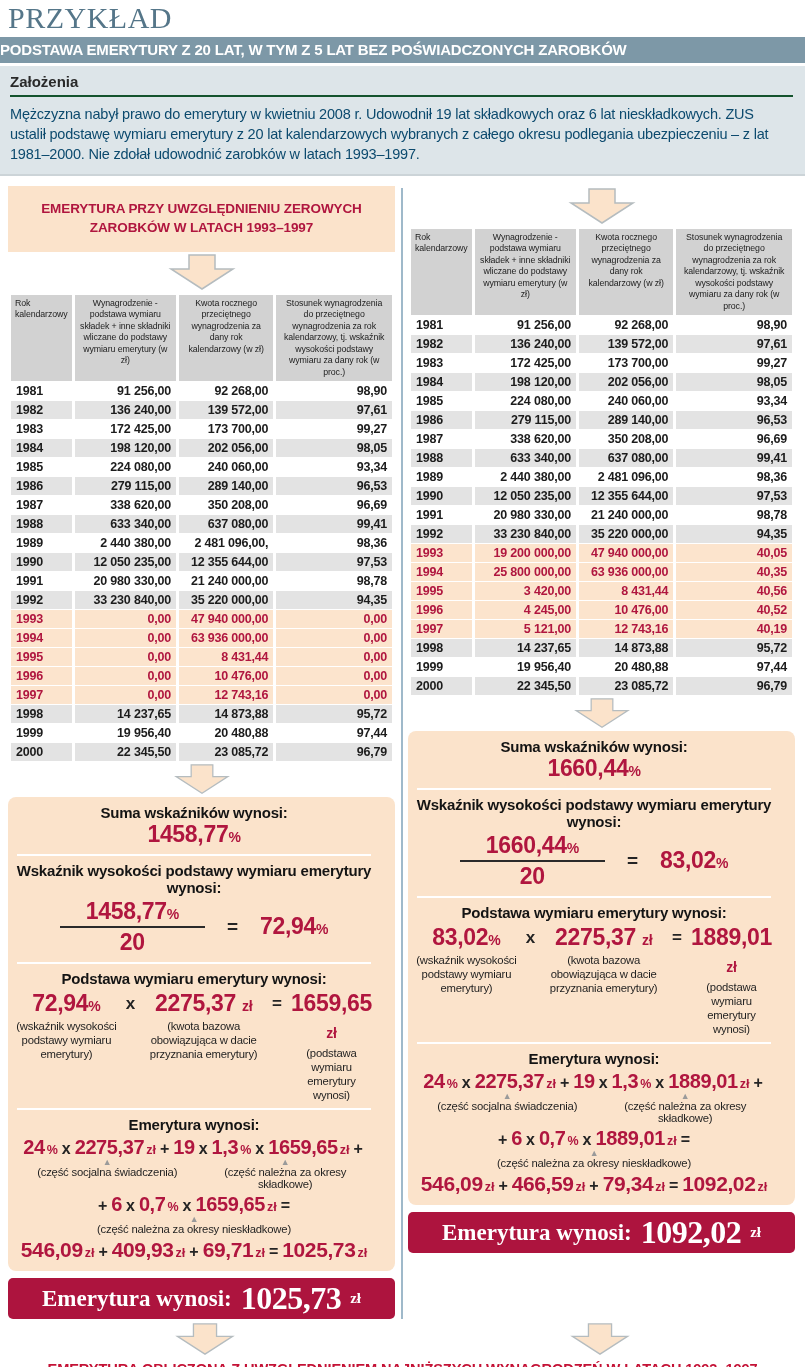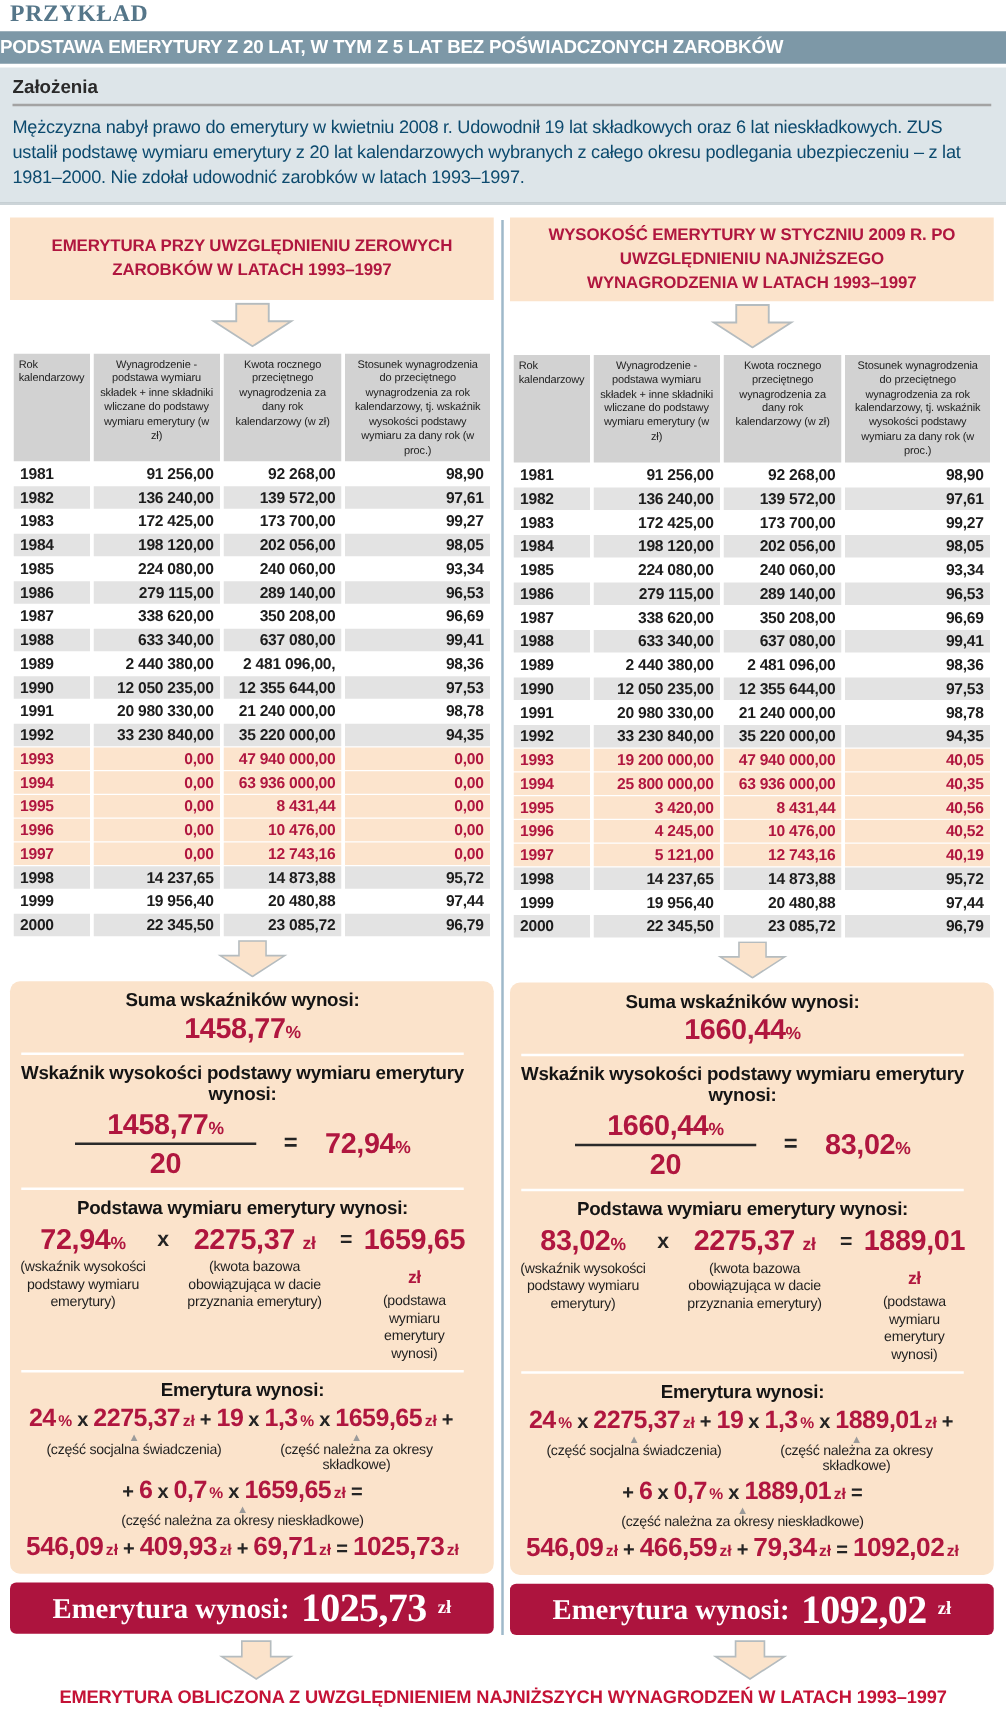--- a/index.html
+++ b/index.html
@@ -9,27 +9,27 @@
     --slate:#7d98a7;
     --slate-dark:#557689;
     --ink:#1c1c1c;
     --gray-head:#d2d2d2;
     --gray-alt:#e3e3e3;
   }
   *{margin:0;padding:0;box-sizing:border-box;}
   html,body{width:805px;height:1367px;overflow:hidden;background:#fff;
     font-family:"Liberation Sans","DejaVu Sans",sans-serif;color:var(--ink);}
   
-  .kicker{font-family:"Liberation Serif","DejaVu Serif",serif;font-weight:bold;
-    font-size:19px;color:var(--slate-dark);padding:1px 16px 2px 8px;letter-spacing:.5px;}
+  .kicker{font-family:"Liberation Serif","DejaVu Serif",serif;font-weight:normal;
+    font-size:30px;color:var(--slate-dark);padding:1px 16px 2px 8px;letter-spacing:.5px;}
   .banner{background:var(--slate);color:#fff;font-weight:bold;font-size:15px;
     padding:4px 8px 5px 0;letter-spacing:-.2px;}
   .assumptions{background:#dde5e9;margin-top:3px;padding:7px 12px 10px 10px;}
   .assumptions h2{font-size:15px;font-weight:bold;color:#2a2a2a;padding-bottom:5px;
-    border-bottom:2px solid #a3a3a3;margin-bottom:7px;}
+    border-bottom:2px solid #14532d;margin-bottom:7px;}
   .assumptions p{font-size:14.5px;line-height:1.38;color:#0c4a6e;font-weight:500;letter-spacing:-.2px;}
   .top-rule{height:2px;background:#93a1a9;border-bottom:2px solid #ccd4d8;}
   
   .cols{display:flex;padding:10px 8px 0 8px;}
   .panel{width:387px;display:flex;flex-direction:column;align-items:stretch;}
   .v-divider{width:2px;background:#9fb9ca;margin:2px 5px 0 6px;}
   .panel-title{background:var(--peach);min-height:66px;display:flex;align-items:center;
     justify-content:center;text-align:center;color:var(--crimson);font-weight:bold;
     font-size:13.5px;line-height:1.4;padding:5px 26px;letter-spacing:-.1px;}
   .arrow-wrap{display:flex;justify-content:center;padding:2px 0;}
@@ -334,21 +334,20 @@
     <div class="result">
       <span class="r-lbl">Emerytura wynosi:</span>
       <span class="r-val">1025,73</span>
       <span class="r-unit">zł</span>
     </div>
   </section>
 
   <div class="v-divider"></div>
 
   <section class="panel">
-    <div class="panel-title">WYSOKOŚĆ EMERYTURY W STYCZNIU 2009 R. PO UWZGLĘDNIENIU NAJNIŻSZEGO WYNAGRODZENIA W LATACH 1993–1997</div>
     <div class="arrow-wrap">
       <svg width="86" height="36" viewBox="0 0 86 36">
           <path d="M30 1 H56 V15 H74 L43 35 L12 15 H30 Z" fill="#fbe3cb" stroke="#b5bcbf" stroke-width="1.5"></path>
         </svg>
     </div>
     <table class="data">
       <colgroup>
           <col class="c-year">
           <col class="c-wage">
           <col class="c-avg">

